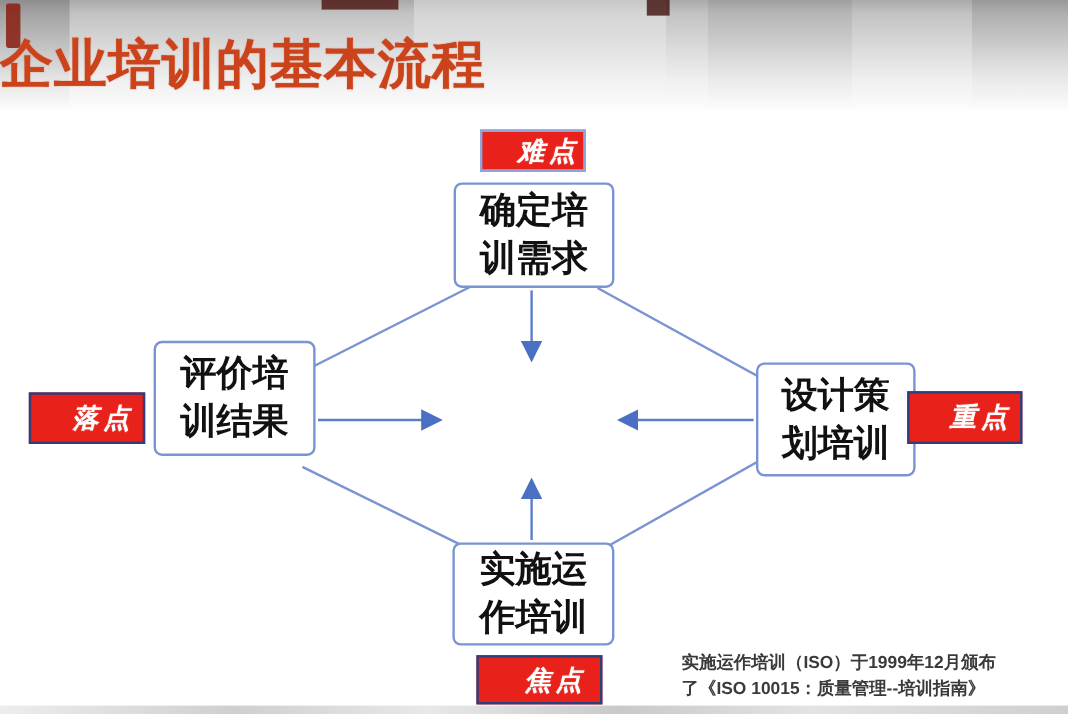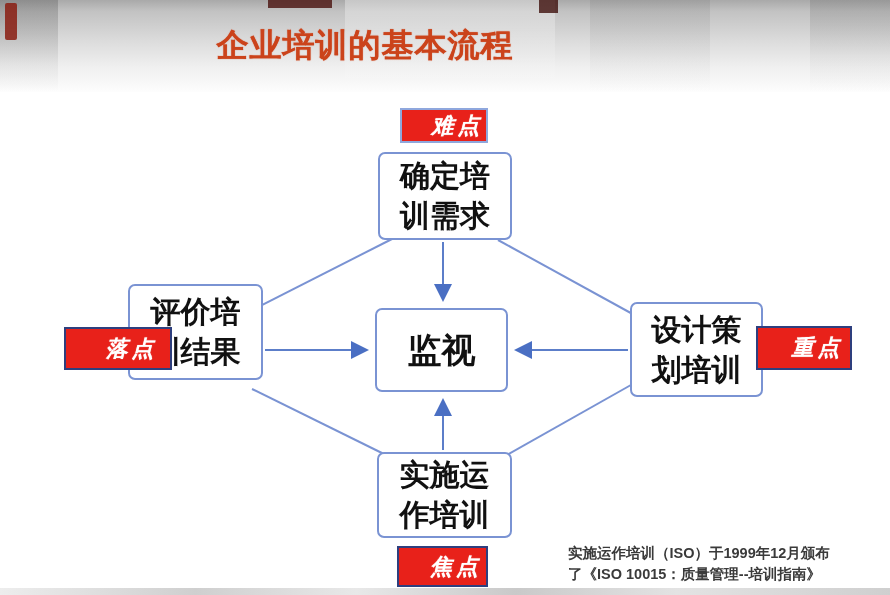--- a/index.html
+++ b/index.html
@@ -19,22 +19,21 @@
   .streak.s1{left:0;width:58px;background:linear-gradient(180deg,rgba(90,90,90,.35),rgba(150,150,150,.12) 70%,transparent);}
   .streak.s2{left:345px;width:210px;background:linear-gradient(180deg,rgba(255,255,255,.35),rgba(255,255,255,.15) 60%,transparent);}
   .streak.s3{left:590px;width:120px;background:linear-gradient(180deg,rgba(120,120,120,.20),rgba(160,160,160,.08) 65%,transparent);}
   .streak.s4{left:810px;width:80px;background:linear-gradient(180deg,rgba(110,110,110,.28),rgba(160,160,160,.10) 60%,transparent);}
   .smudge{position:absolute;pointer-events:none;}
   .smudge.m1{left:5px;top:3px;width:12px;height:37px;background:#8a1d12;opacity:.85;border-radius:2px;}
   .smudge.m2{left:268px;top:0;width:64px;height:8px;background:#4a120e;opacity:.8;}
   .smudge.m3{left:539px;top:0;width:19px;height:13px;background:#3f100c;opacity:.8;}
   .page-title{
     position:absolute;left:0;top:24px;width:730px;
-    text-align:center;
-    font-size:32px;font-weight:bold;letter-spacing:1px;
+    font-size:44px;font-weight:bold;letter-spacing:1px;
     color:#cb431b;
     text-shadow:0 0 1px #cb431b;
   }
   
   .bottom-strip{
     position:absolute;left:0;bottom:0;width:890px;height:7px;
     background:linear-gradient(90deg,#ededed 0%,#cfcfcf 22%,#e8e8e8 40%,#c9c9c9 58%,#e3e3e3 76%,#cfcfcf 100%);
   }
   
   svg.wires{position:absolute;left:0;top:0;}
@@ -61,23 +60,23 @@
     background:#e8211a;
     display:flex;align-items:center;justify-content:center;
     color:#ffffff;
     font-family:"DejaVu Serif","Liberation Serif",serif;
     font-style:italic;font-weight:bold;
     font-size:22px;letter-spacing:4px;
     text-shadow:0 0 1px rgba(255,255,255,.7);
     padding-left:27px;
   }
   .lbl-top   {left:400px;top:108px;width:88px;height:35px;border:2px solid #8fa7dd;}
-  .lbl-left  {left:24px; top:327px;width:108px;height:43px;border:2px solid #2e3f7e;margin-left:40px;}
+  .lbl-left  {left:24px; top:327px;width:97px;height:43px;border:2px solid #2e3f7e;}
   .lbl-right {left:756px;top:326px;width:96px;height:44px;border:2px solid #2e3f7e;}
-  .lbl-bottom{left:397px;top:546px;width:91px;height:41px;border:2px solid #2e3f7e;font-family:Liberation Mono, monospace;}
+  .lbl-bottom{left:397px;top:546px;width:105px;height:41px;border:2px solid #2e3f7e;font-family:Liberation Mono, monospace;}
   
   .footnote{
     position:absolute;left:568px;top:543px;width:315px;
     font-size:14.5px;line-height:21px;color:#3a3a3a;
     font-weight:bold;
   }
 </style>
 </head>
 <body>
 
@@ -107,21 +106,20 @@
     <line x1="252" y1="389" x2="390" y2="457" stroke="#7a93d3" stroke-width="2"></line>
 
     <line x1="443" y1="242" x2="443" y2="299" stroke="#5c7ec9" stroke-width="2" marker-end="url(#arr)"></line>
     <line x1="265" y1="350" x2="366" y2="350" stroke="#5c7ec9" stroke-width="2" marker-end="url(#arr)"></line>
     <line x1="628" y1="350" x2="517" y2="350" stroke="#5c7ec9" stroke-width="2" marker-end="url(#arr)"></line>
     <line x1="443" y1="450" x2="443" y2="401" stroke="#5c7ec9" stroke-width="2" marker-end="url(#arr)"></line>
   </svg>
 
   <div class="node node-top">确定培训需求</div>
   <div class="node node-left">评价培训结果</div>
-  <div class="node node-center">监视</div>
   <div class="node node-right">设计策划培训</div>
   <div class="node node-bottom">实施运作培训</div>
 
   <div class="ptlabel lbl-top">难点</div>
   <div class="ptlabel lbl-left">落点</div>
   <div class="ptlabel lbl-right">重点</div>
   <div class="ptlabel lbl-bottom">焦点</div>
 
   <div class="footnote">
     <div>实施运作培训（ISO）于1999年12月颁布</div>

